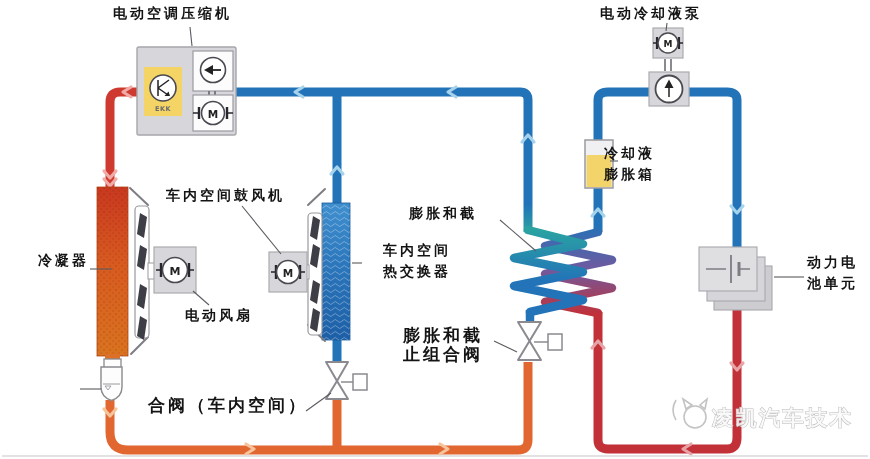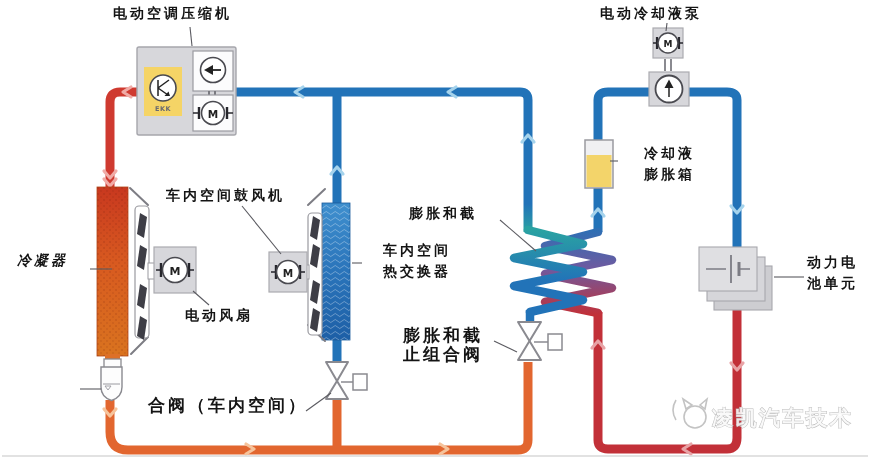--- a/index.html
+++ b/index.html
@@ -247,28 +247,28 @@
     </g>
     <text x="712" y="425" font-size="21" font-weight="bold" letter-spacing="2.5" fill="rgba(255,255,255,0.92)" stroke="#b0b0b0" stroke-width="0.9" style="paint-order:stroke">凌凯汽车技术</text>
   </g>
 
   <line x1="2" y1="456" x2="868" y2="456" stroke="#d8d8d8" stroke-width="1.6"></line>
 </svg>
 
 <div class="lbl" style="left:113px;top:3px;">电动空调压缩机</div>
 <div class="lbl" style="left:600px;top:3px;">电动冷却液泵</div>
 <div class="lbl" style="left:166px;top:185px;">车内空间鼓风机</div>
-<div class="lbl" style="left:17px;top:250px;font-style:italic;">冷凝器</div>
+<div class="lbl" style="left:38px;top:250px;">冷凝器</div>
 <div class="lbl" style="left:185px;top:305px;">电动风扇</div>
 <div class="lbl" style="left:364px;top:240px;margin-left:19px;">
   <div>车内空间</div>
   <div>热交换器</div>
 </div>
 <div class="lbl" style="left:409px;top:203px;">膨胀和截</div>
-<div class="lbl" style="left:644px;top:143px;">
+<div class="lbl" style="left:604px;top:143px;">
   <div>冷却液</div>
   <div>膨胀箱</div>
 </div>
 <div class="lbl" style="left:807px;top:252px;">
   <div>动力电</div>
   <div>池单元</div>
 </div>
 <div class="lbl tight" style="left:403px;top:326px;">
   <div>膨胀和截</div>
   <div>止组合阀</div>

